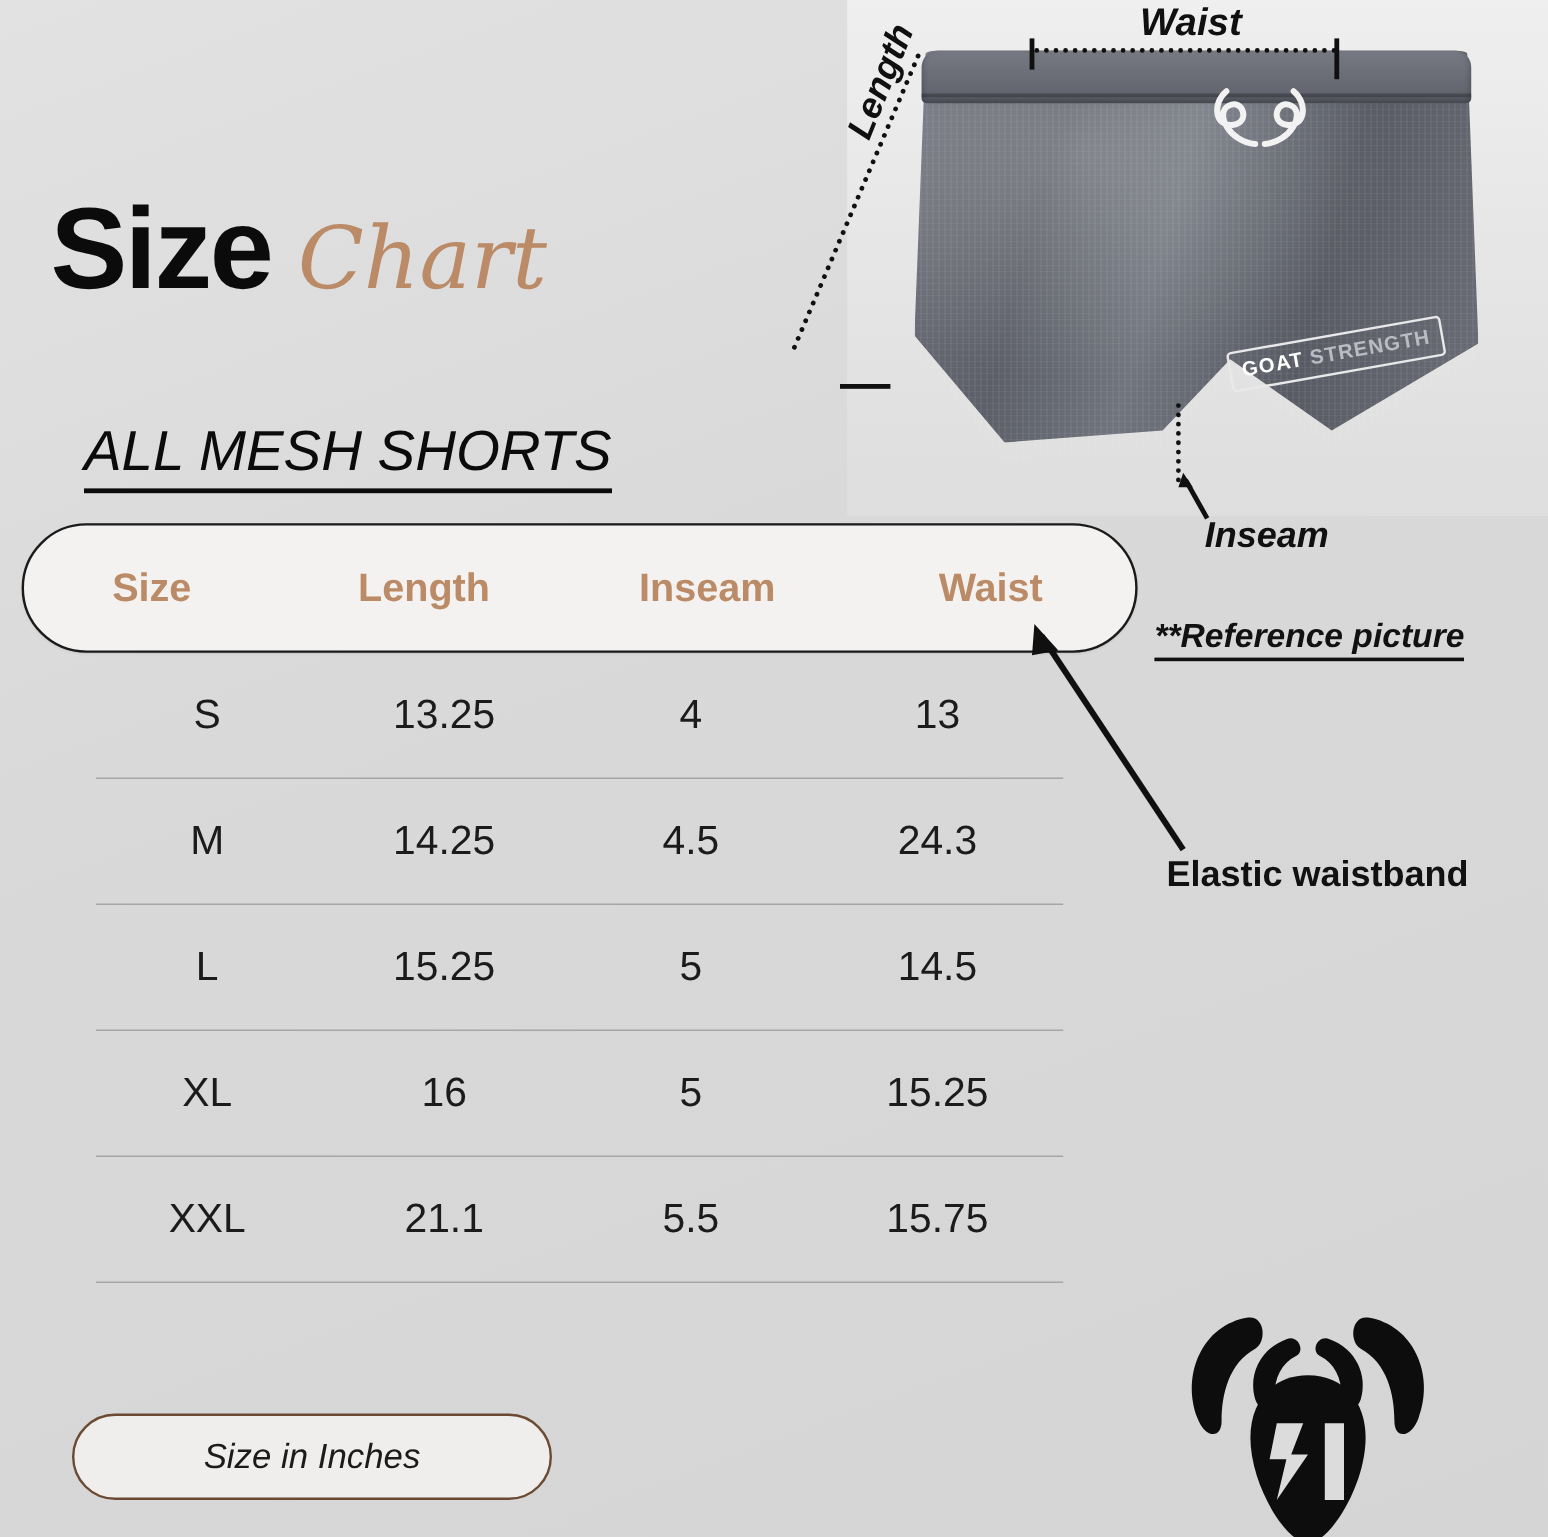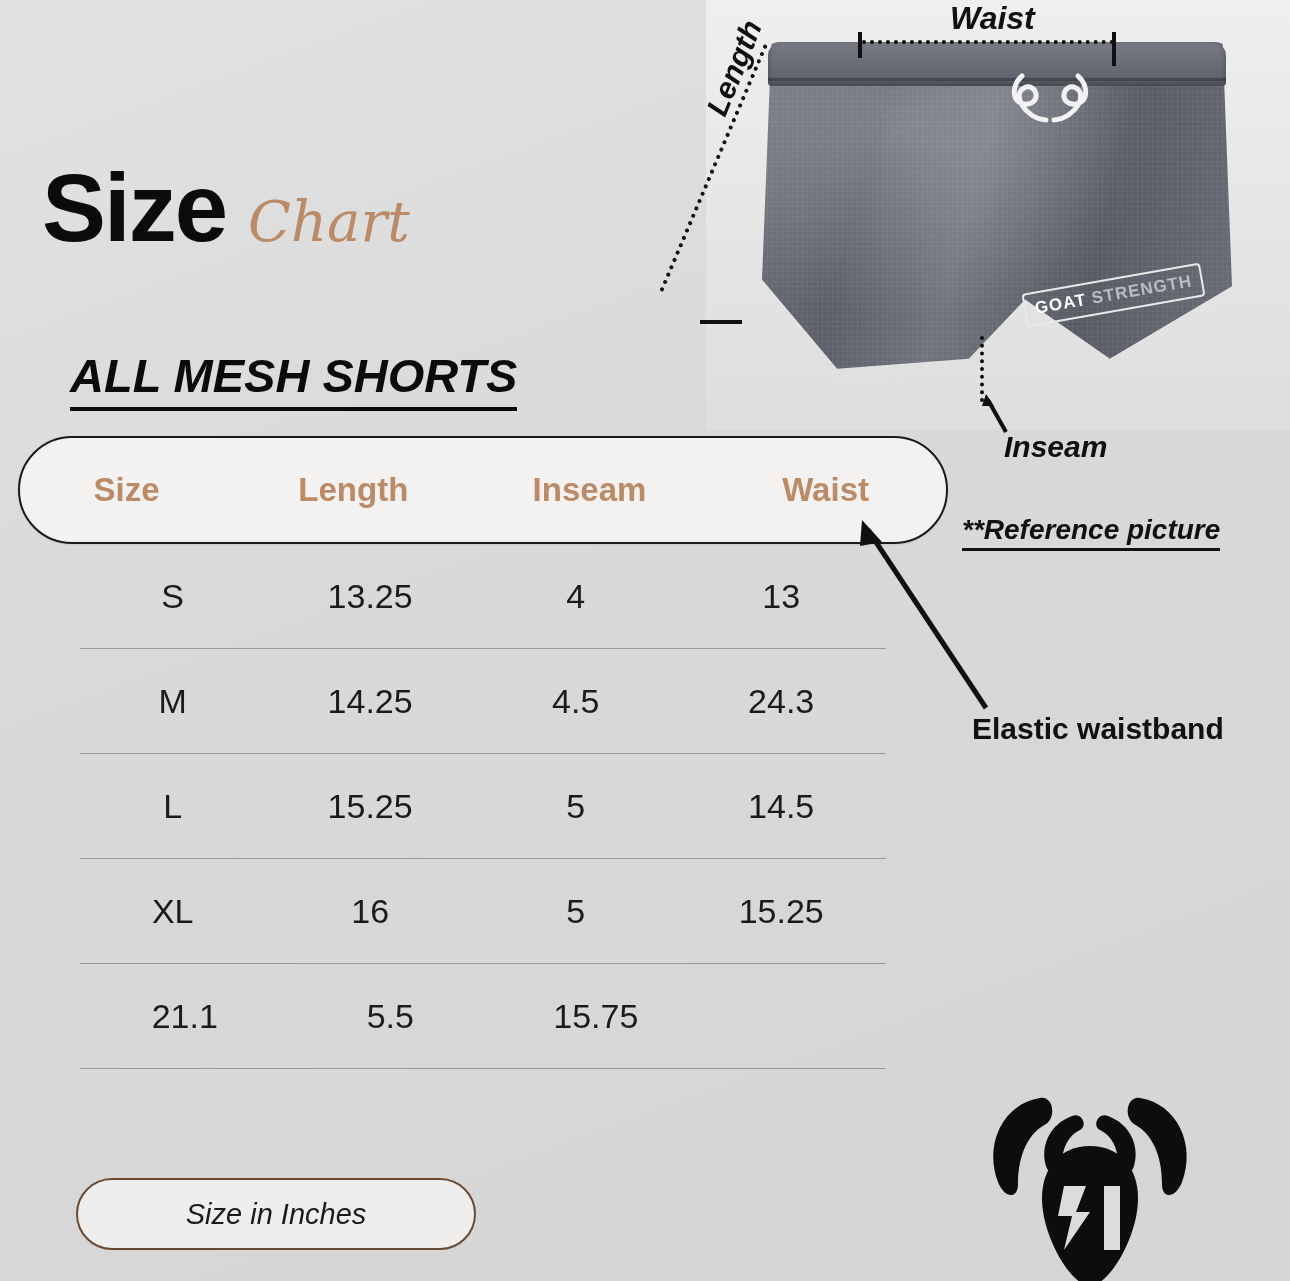--- a/index.html
+++ b/index.html
@@ -38,33 +38,33 @@
     font-family: "Liberation Sans", sans-serif;
     font-weight: bold;
     font-size: 96px;
     color: #0b0b0b;
     letter-spacing: -2px;
     line-height: 1;
   }
   .title-script {
     font-family: "DejaVu Serif", serif;
     font-style: italic;
-    font-size: 56px;
+    font-size: 72px;
     color: #bb8a66;
     margin-left: 22px;
     line-height: 1;
     font-weight: normal;
   }
   .subtitle {
     position: absolute;
     left: 70px;
     top: 348px;
     font-family: "Liberation Sans", sans-serif;
     font-style: italic;
-    font-weight: bold;
+    font-weight: normal;
     font-size: 47px;
     color: #0b0b0b;
     letter-spacing: 0px;
     border-bottom: 4px solid #0b0b0b;
     padding-bottom: 4px;
     display: inline-block;
   }
 
   
   .table-wrap {
@@ -103,21 +103,21 @@
     font-weight: bold;
     font-size: 33px;
   }
   .c-size   { width: 23%; }
   .c-length { width: 26%; }
   .c-inseam { width: 25%; }
   .c-waist  { width: 26%; }
 
   .units-pill {
     position: absolute;
-    left: 76px;
+    left: 60px;
     top: 1178px;
     width: 396px;
     height: 68px;
     border: 2px solid #6b4a33;
     border-radius: 40px;
     background: #efeeec;
     display: flex;
     align-items: center;
     justify-content: center;
     font-style: italic;
@@ -292,20 +292,21 @@
       <div class="cell c-inseam">5</div>
       <div class="cell c-waist">14.5</div>
     </div>
     <div class="row">
       <div class="cell c-size">XL</div>
       <div class="cell c-length">16</div>
       <div class="cell c-inseam">5</div>
       <div class="cell c-waist">15.25</div>
     </div>
     <div class="row">
+      <div class="cell c-size">XXL</div>
       <div class="cell c-length">21.1</div>
       <div class="cell c-inseam">5.5</div>
       <div class="cell c-waist">15.75</div>
     </div>
   </div>
 
   <div class="units-pill">Size in Inches</div>
 
   <div class="photo">
     <div class="shorts">

